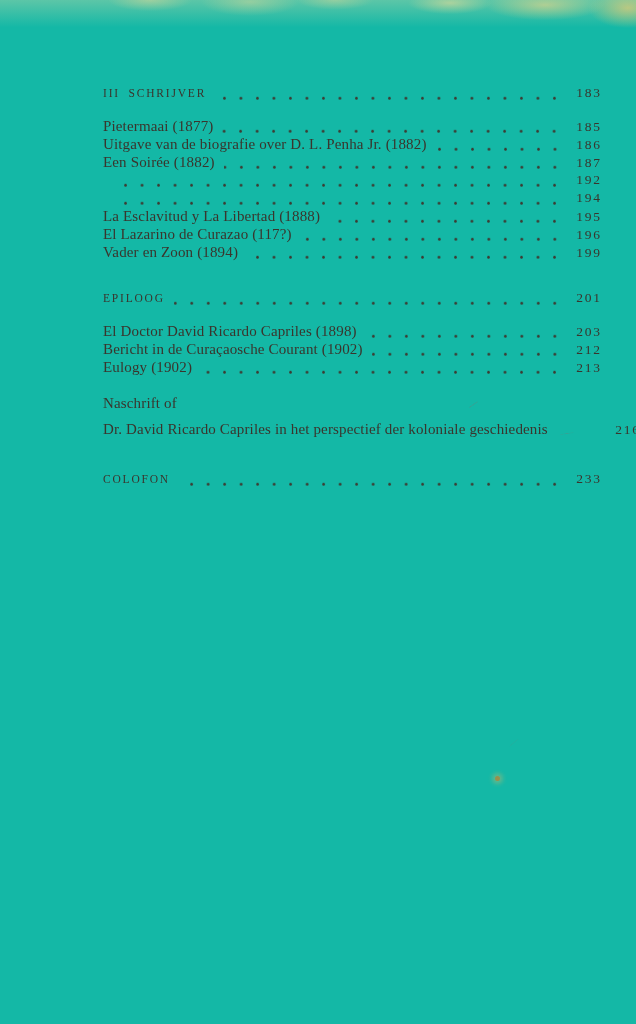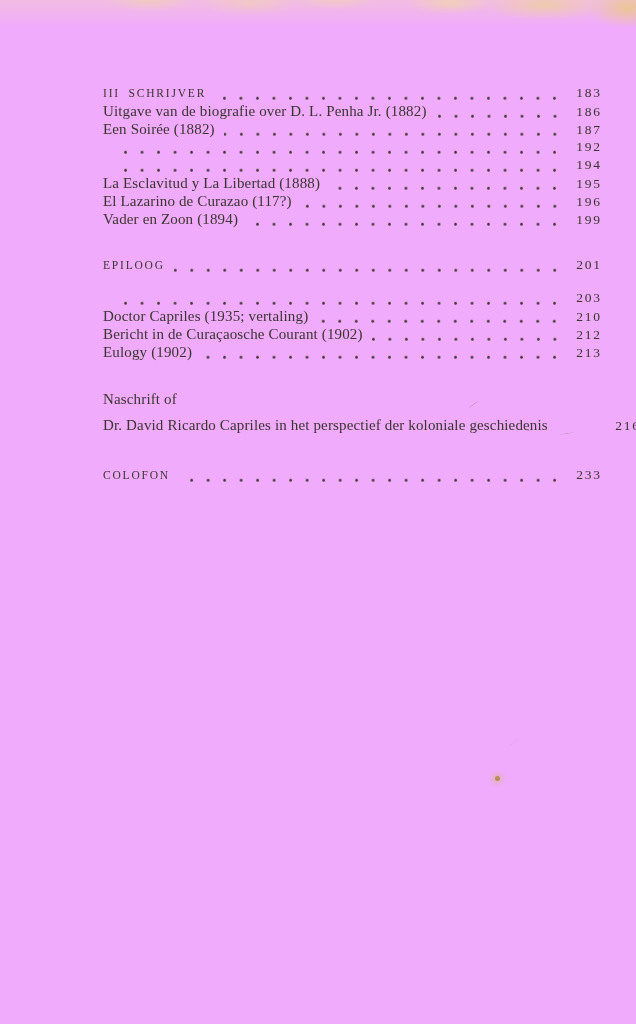--- a/index.html
+++ b/index.html
@@ -4,21 +4,21 @@
 <style>
   html, body {
     margin: 0;
     padding: 0;
     background: #ffffff;
   }
   .page {
     position: relative;
     width: 636px;
     height: 1024px;
-    background: #f0abfc;
+    background: #14b8a6;
     overflow: hidden;
     font-family: "Liberation Serif", "DejaVu Serif", serif;
     color: #3a352d;
   }
   
   .stain-top {
     position: absolute;
     top: 0; left: 0;
     width: 636px; height: 42px;
     pointer-events: none;
@@ -84,39 +84,44 @@
   .pagenum {
     font-size: 13.5px;
     letter-spacing: 1.8px;
     margin-right: -1.8px;
     min-width: 26px;
     text-align: right;
     font-feature-settings: "onum";
   }
   .mt15 { margin-top: 15px; }
   .mt28 { margin-top: 28px; }
-  .mt29 { margin-top: 29px; }
+  .mt29 { margin-top: 18px; }
   .mt8  { margin-top: 8px; gap: 24px; }
   .mt32 { margin-top: 32px; }
 </style>
 </head>
 <body>
 
 <div class="page">
 
   <div class="stain-top"></div>
 
   <div class="toc">
 
     <div class="row r-heading">
       <span class="title">III SCHRIJVER</span>
       <span class="leader"></span>
       <span class="pagenum">183</span>
     </div>
 
+    <div class="row r-entry mt15">
+      <span class="title">Pietermaai (1877)</span>
+      <span class="leader"></span>
+      <span class="pagenum">185</span>
+    </div>
 
     <div class="row r-entry">
       <span class="title">Uitgave van de biografie over D. L. Penha Jr. (1882)</span>
       <span class="leader"></span>
       <span class="pagenum">186</span>
     </div>
 
     <div class="row r-entry">
       <span class="title">Een Soirée (1882)</span>
       <span class="leader"></span>
@@ -151,30 +156,26 @@
       <span class="pagenum">199</span>
     </div>
 
     <div class="row r-heading mt28">
       <span class="title">EPILOOG</span>
       <span class="leader"></span>
       <span class="pagenum">201</span>
     </div>
 
     <div class="row r-entry mt15">
+      <span class="title">El Doctor David Ricardo Capriles (1898)</span>
       <span class="leader"></span>
       <span class="pagenum">203</span>
     </div>
 
 
-    <div class="row r-entry">
-      <span class="title">Doctor Capriles (1935; vertaling)</span>
-      <span class="leader"></span>
-      <span class="pagenum">210</span>
-    </div>
 
     <div class="row r-entry">
       <span class="title">Bericht in de Curaçaosche Courant (1902)</span>
       <span class="leader"></span>
       <span class="pagenum">212</span>
     </div>
 
     <div class="row r-entry">
       <span class="title">Eulogy (1902)</span>
       <span class="leader"></span>

